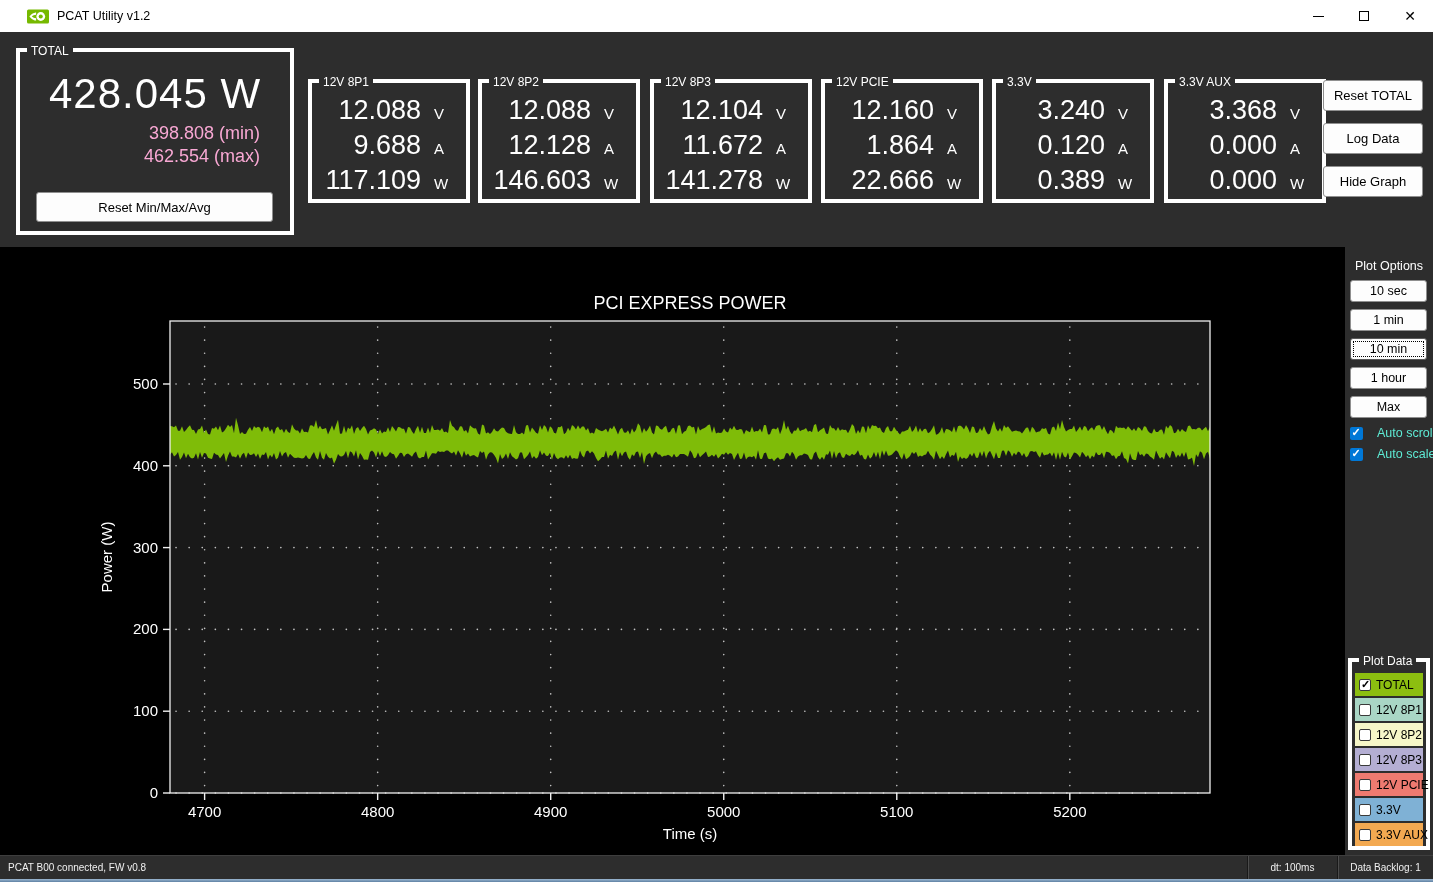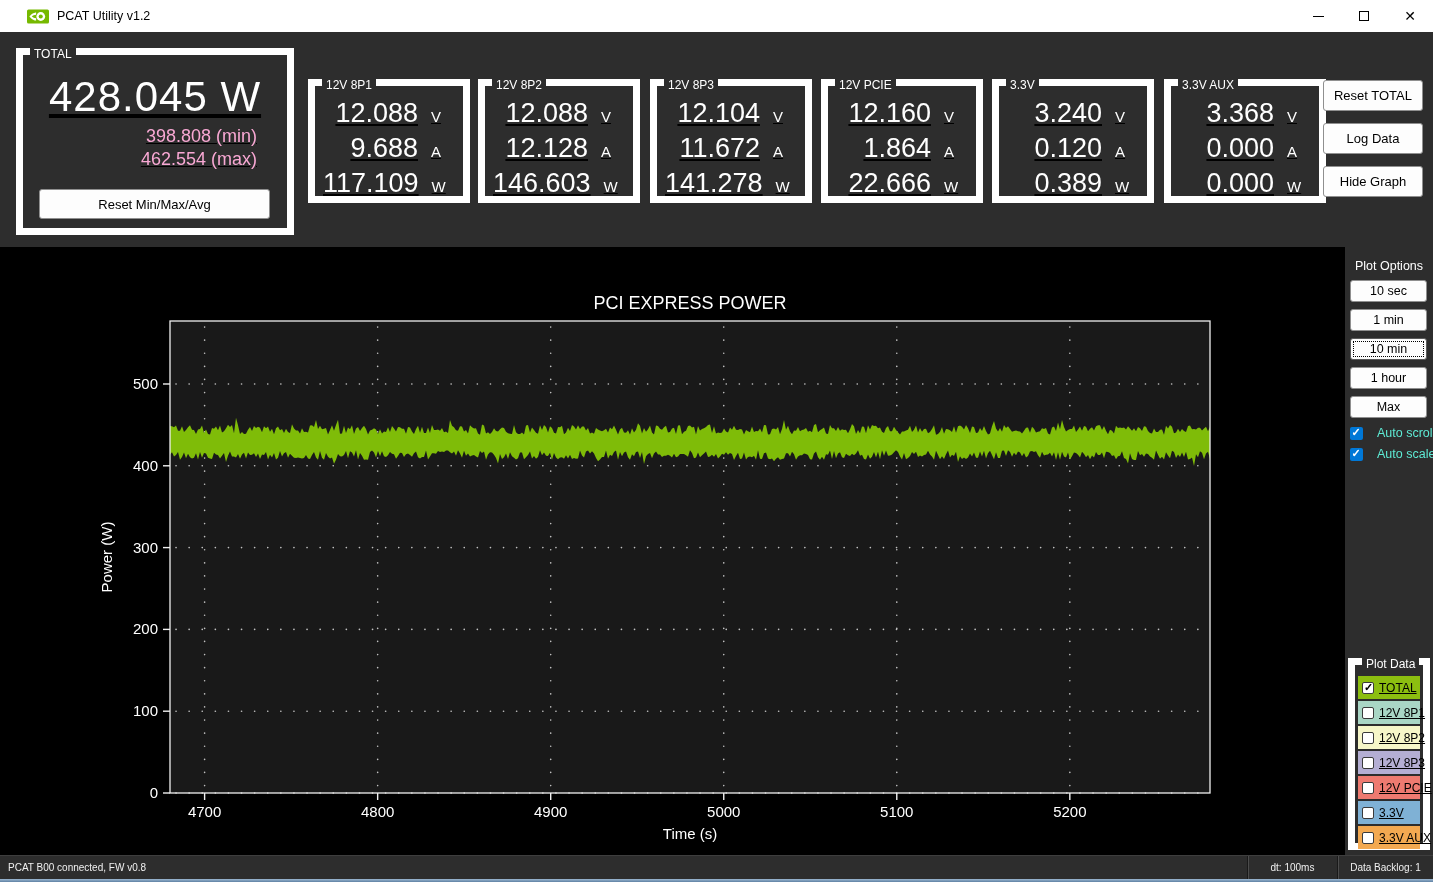--- a/index.html
+++ b/index.html
@@ -13,21 +13,21 @@
   .app-icon { width:22px; height:15px; margin-left:9px; }
   .app-title { margin-left:8px; font-size:12.5px; color:#000; }
   .win-ctls { position:absolute; right:0; top:0; height:32px; display:flex; }
   .win-btn { width:46px; height:32px; display:flex; align-items:center; justify-content:center; color:#000; }
   .glyph-min { width:11px; height:1px; background:#000; display:block; }
   .glyph-max { width:10px; height:10px; border:1px solid #000; display:block; }
   .glyph-close { font-size:14px; line-height:1; }
 
   
   .toppanel { position:absolute; left:0; top:32px; width:1433px; height:215px; background:#2d2d2d; }
-  .groupbox { position:absolute; border:7px solid #ffffff;text-decoration:underline; }
+  .groupbox { position:absolute; border:4px solid #ffffff; }
   .gb-label { position:absolute; top:-8px; left:7px; background:#2d2d2d; padding:0 4px;
               font-size:12px; color:#fff; line-height:14px; white-space:nowrap; }
 
   .total-box { left:16px; top:16px; width:278px; height:187px; }
   .total-value { margin-top:18px; text-align:center; font-size:42px; color:#fff; letter-spacing:1px; }
   .total-stats { margin-top:4px; margin-right:30px; text-align:right; font-size:18px;
                  line-height:23px; color:#f9a8d4; }
   .btn { background:#fdfdfd; border:1px solid #8f8f8f; border-radius:3px; color:#000;
          display:flex; align-items:center; justify-content:center; cursor:default; }
   .reset-mma { position:absolute; left:16px; right:17px; bottom:9px; height:30px; font-size:13px; }

